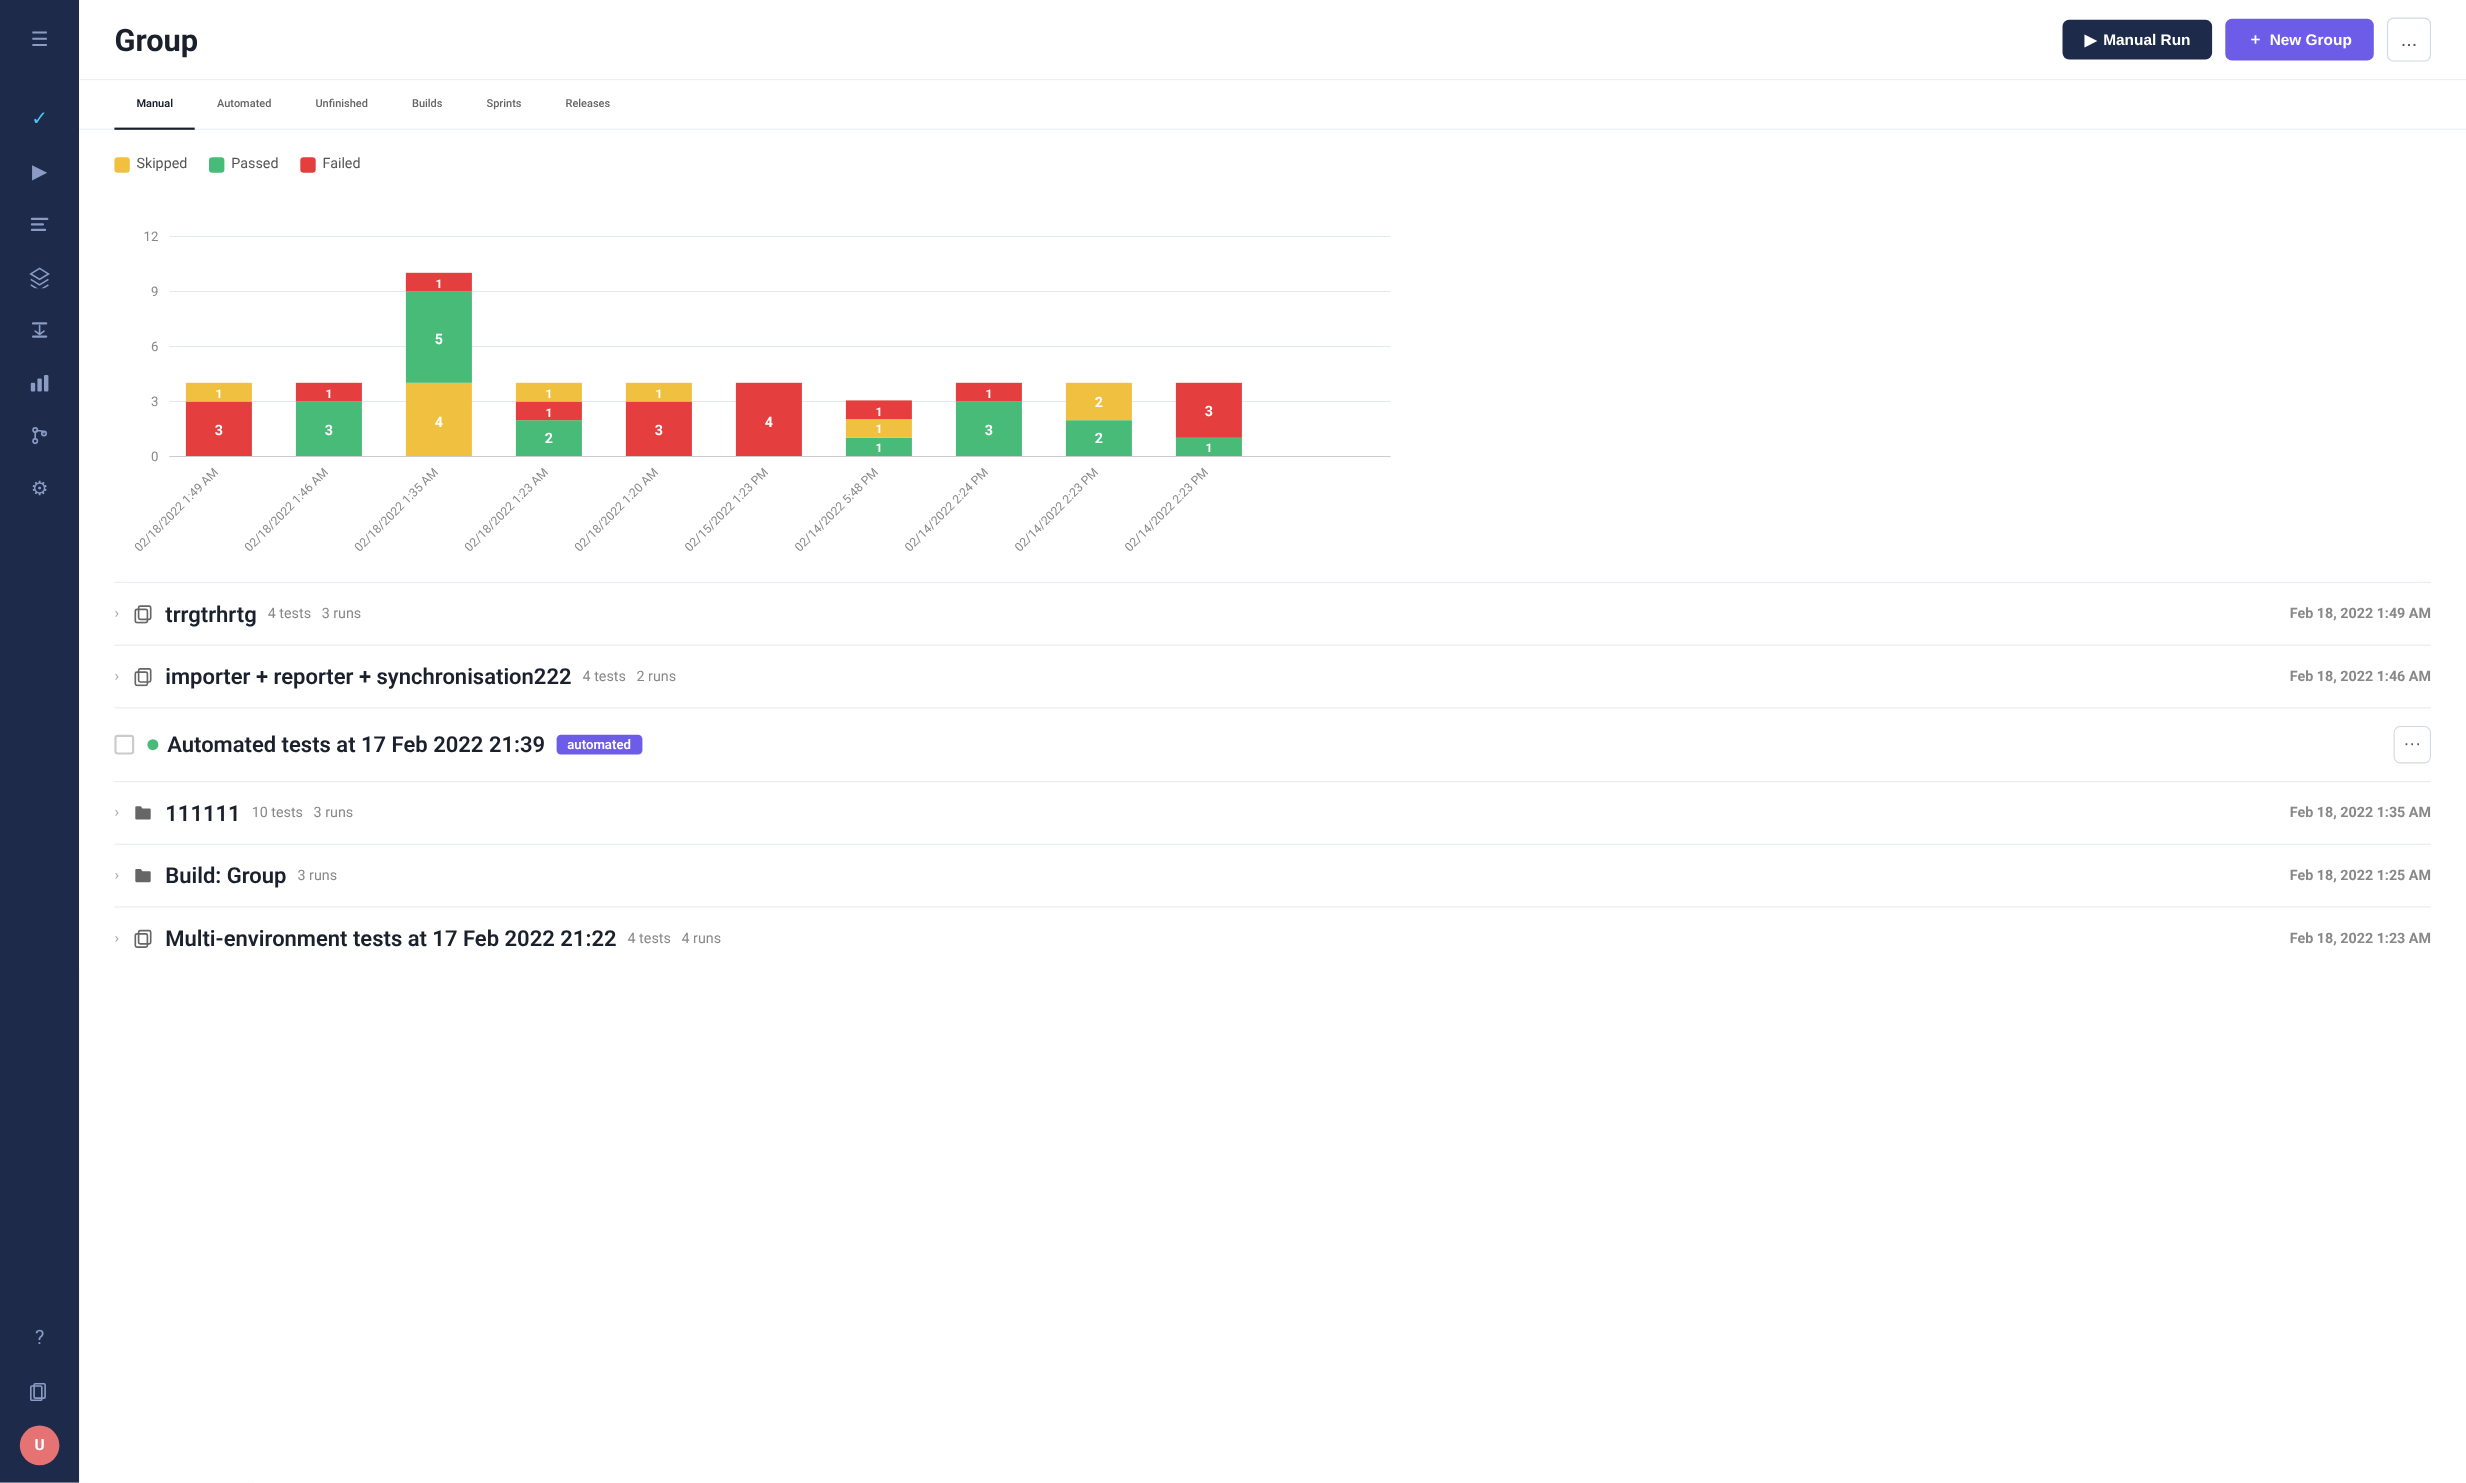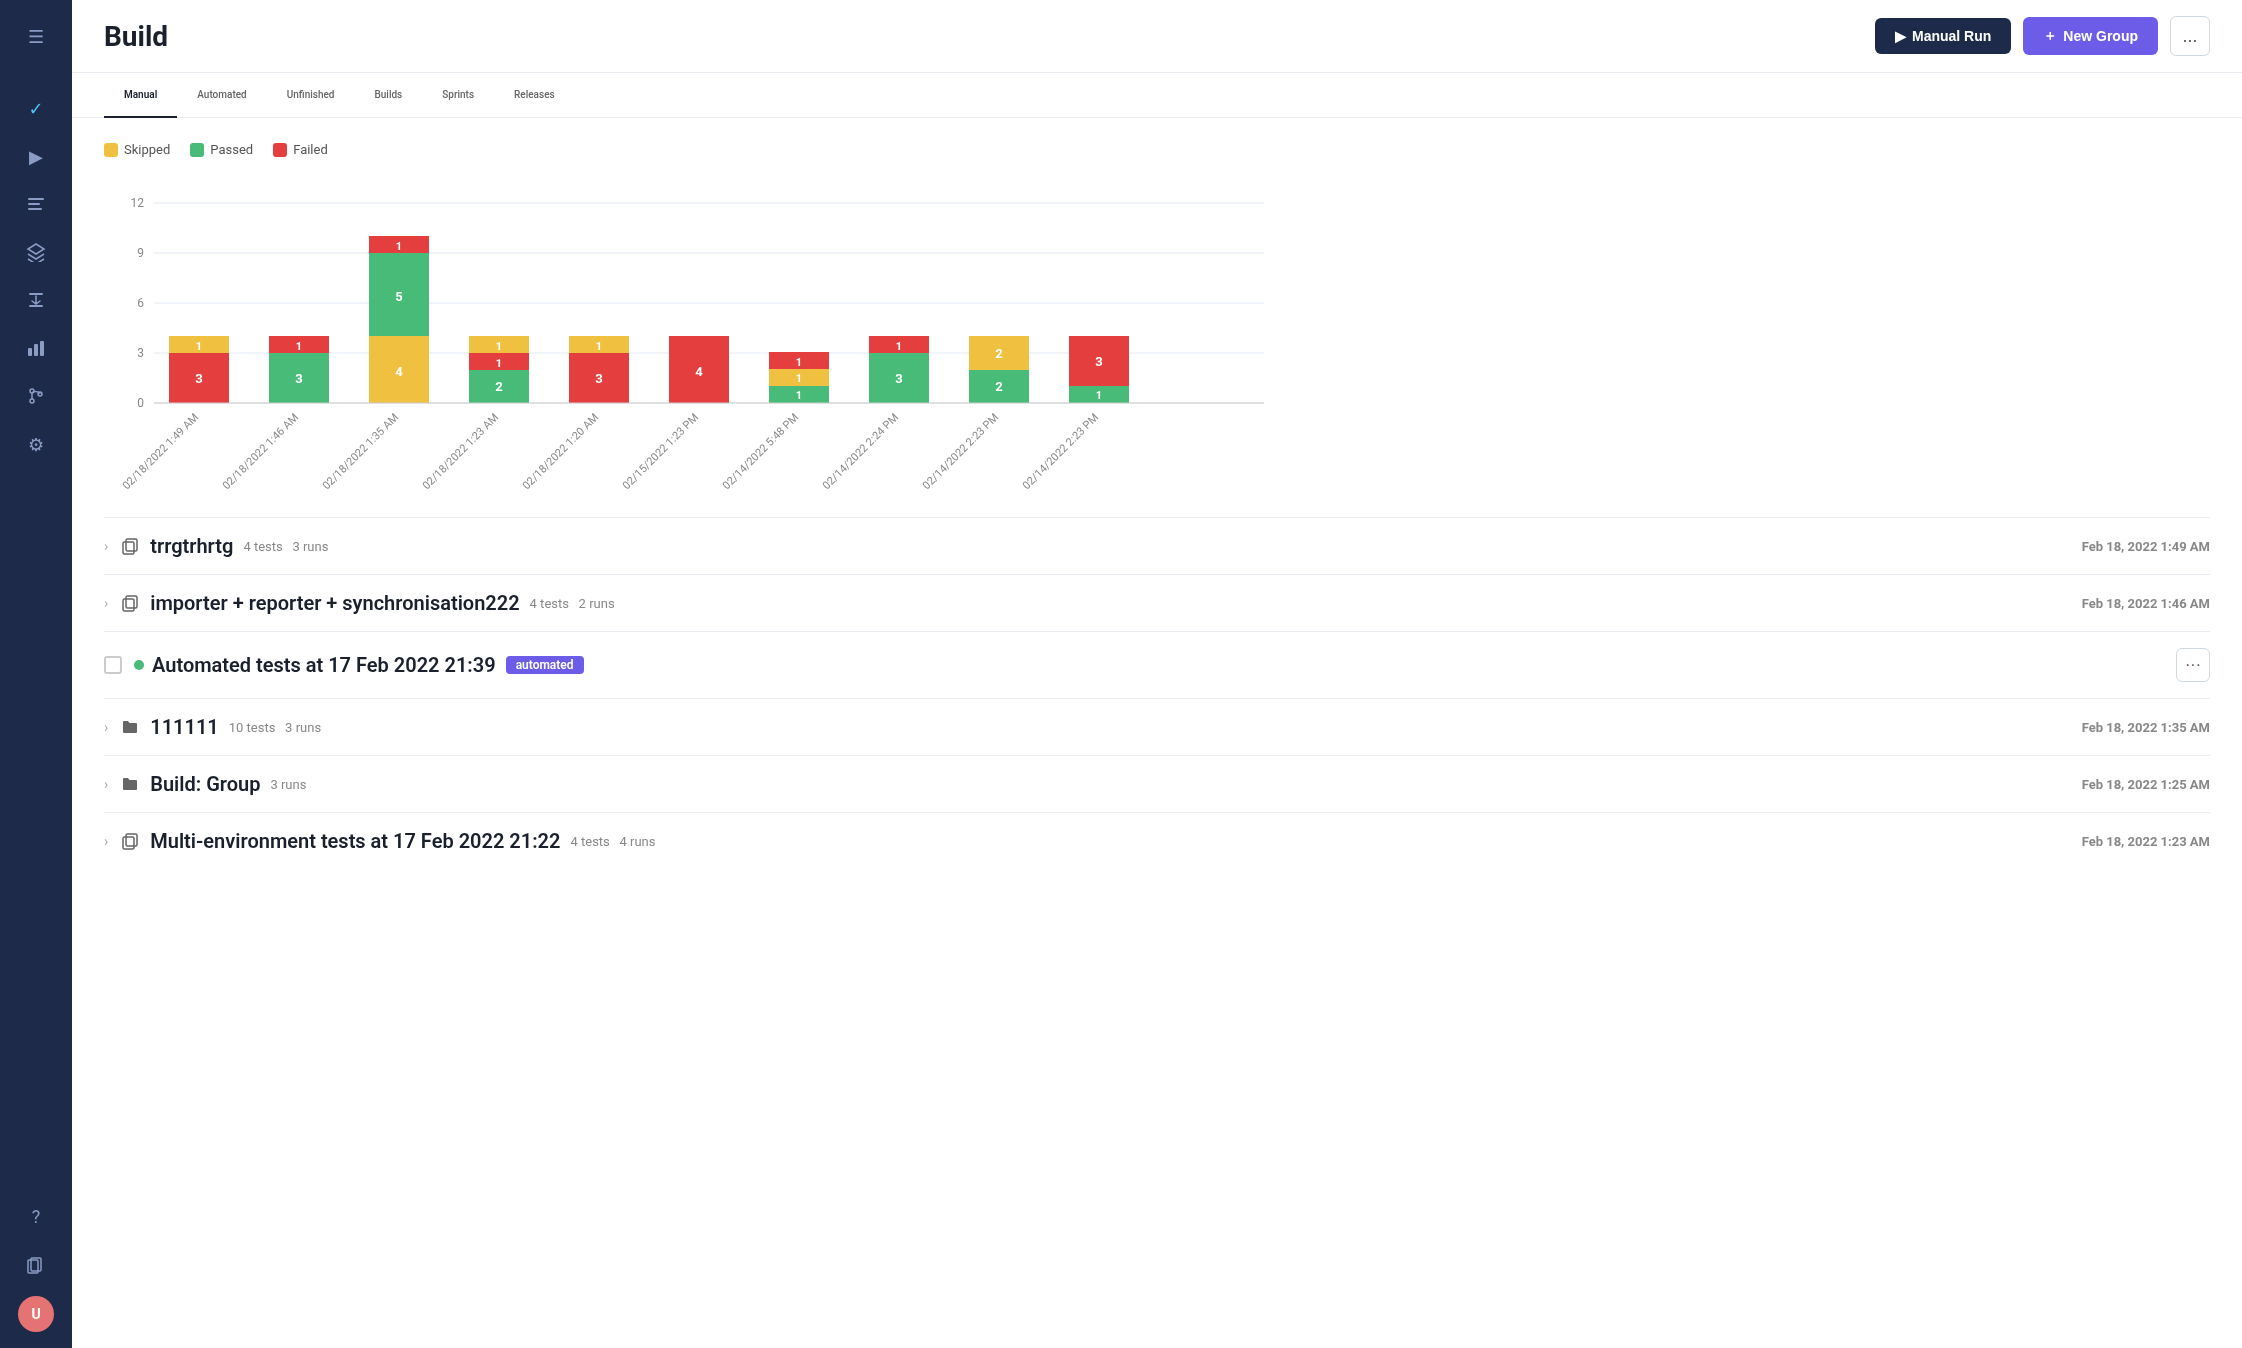--- a/index.html
+++ b/index.html
@@ -131,21 +131,21 @@
     }
 
     
     .chart-area {
       padding: 24px 32px;
       background: #fff;
     }
     .chart-legend {
       display: flex;
       gap: 20px;
-      margin-bottom: 16px;
+      margin-bottom: 28px;
       align-items: center;
     }
     .legend-item {
       display: flex;
       align-items: center;
       gap: 6px;
       font-size: 13px;
       color: #555;
     }
     .legend-dot {
@@ -300,21 +300,21 @@
           <rect x="5" y="2" width="10" height="13" rx="1" fill="none" stroke="currentColor" stroke-width="1.5"></rect>
         </svg>
     </div>
     <div class="sidebar-avatar">U</div>
   </div>
 </aside>
 
 <div class="main">
 
   <div class="header">
-    <h1 class="header-title">Build</h1>
+    <h1 class="header-title">Group</h1>
     <div class="header-actions">
       <button class="btn-primary">
         <span>▶</span>
         <span>Manual Run</span>
       </button>
       <button class="btn-secondary">
         <span>＋</span>
         <span>New Group</span>
       </button>
       <button class="btn-more">...</button>

